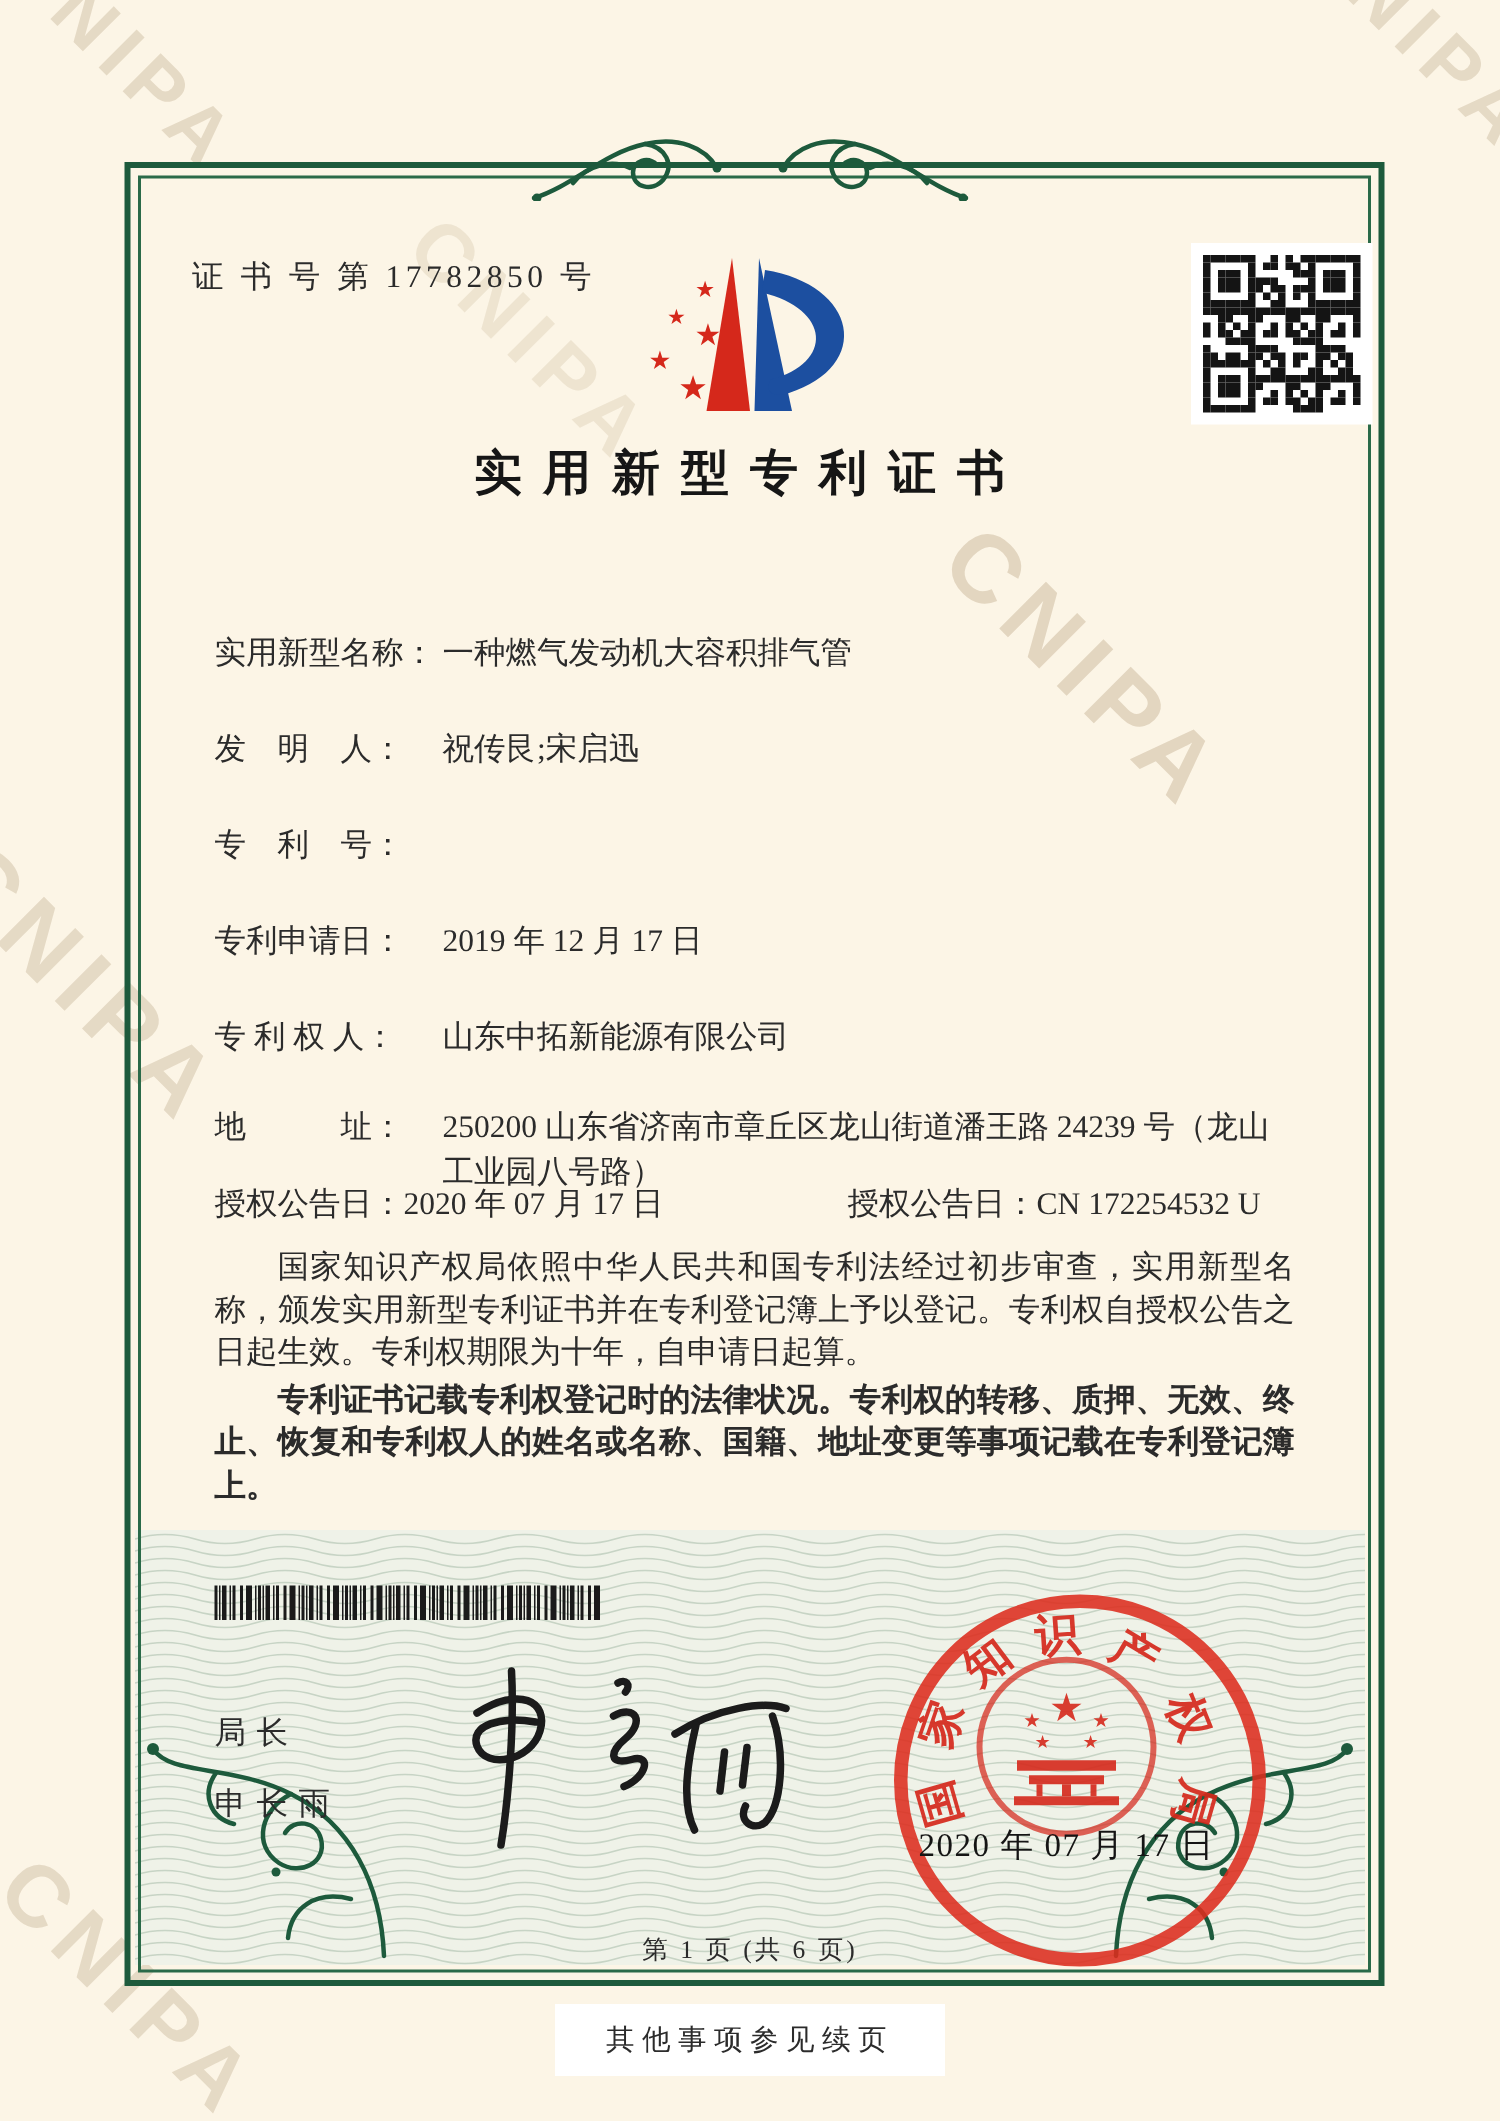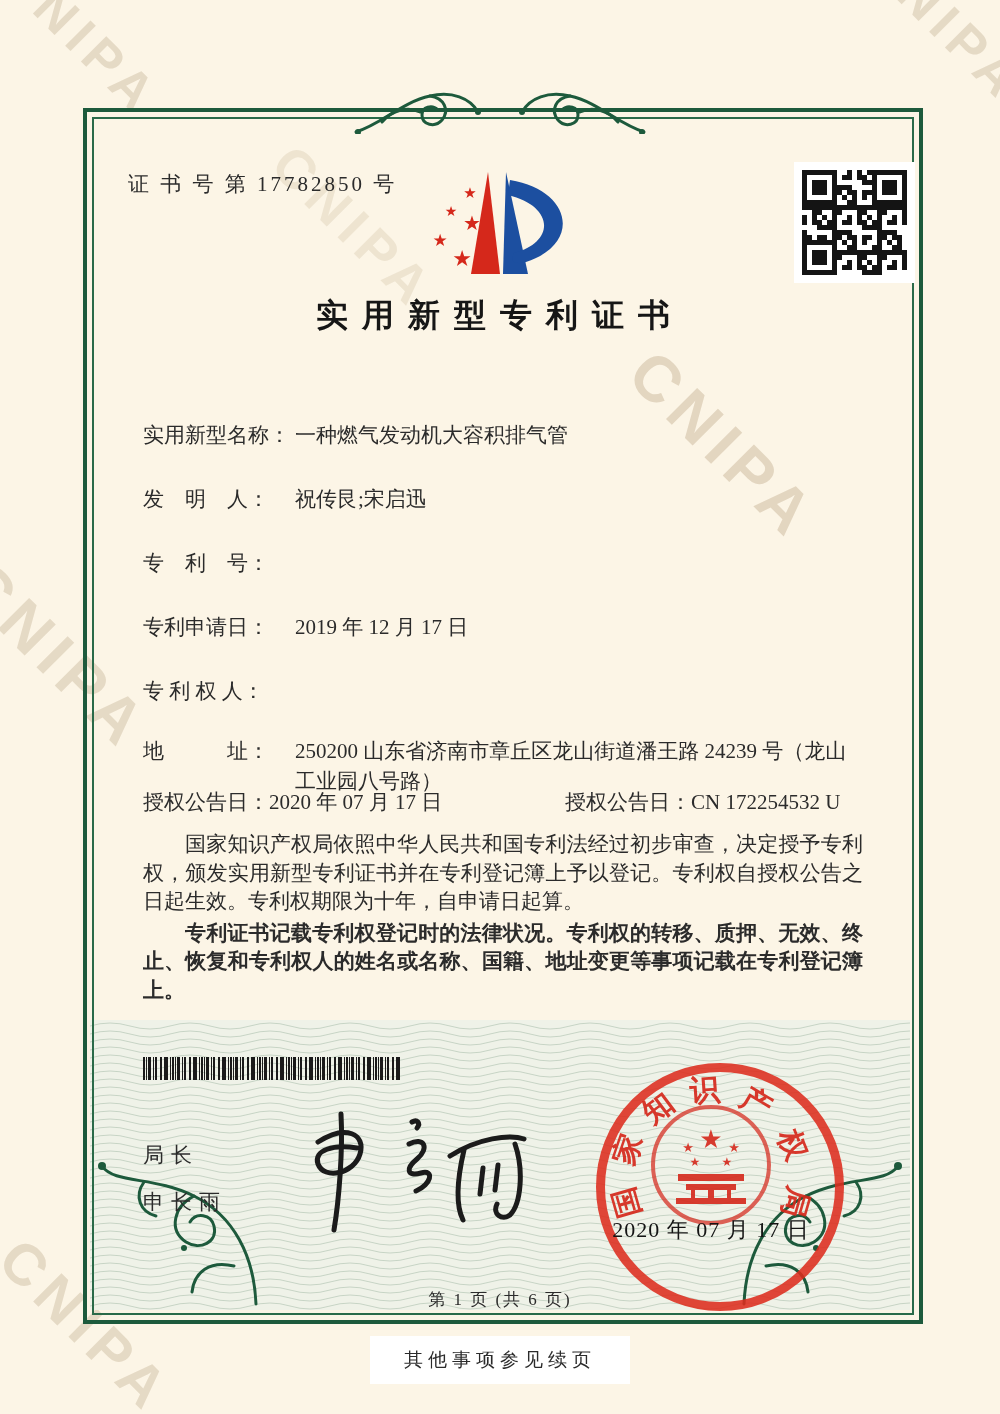--- a/index.html
+++ b/index.html
@@ -635,35 +635,36 @@
   </div>
   <div class="field-row" style="top:548px">
     <span class="field-label">专　利　号：</span>
   </div>
   <div class="field-row" style="top:612px">
     <span class="field-label">专利申请日：</span>
     <span class="field-value">2019 年 12 月 17 日</span>
   </div>
   <div class="field-row" style="top:676px">
     <span class="field-label">专 利 权 人：</span>
+    <span class="field-value">山东中拓新能源有限公司</span>
   </div>
   <div class="field-row" style="top:736px">
     <span class="field-label">地　　　址：</span>
     <span class="field-value">250200 山东省济南市章丘区龙山街道潘王路 24239 号（龙山工业园八号路）</span>
   </div>
 
   <div class="grant-row">
     <span>授权公告日：</span><span>2020 年 07 月 17 日</span>
     <span class="grant-no">
       <span>授权公告日：</span><span>CN 172254532 U</span>
     </span>
   </div>
 
   <div class="body-text">
-    <p>国家知识产权局依照中华人民共和国专利法经过初步审查，决定授予专利权，颁发实用新型专利证书并在专利登记簿上予以登记。专利权自授权公告之日起生效。专利权期限为十年，自申请日起算。</p>
+    <p>国家知识产权局依照中华人民共和国专利法经过初步审查，实用新型名称，颁发实用新型专利证书并在专利登记簿上予以登记。专利权自授权公告之日起生效。专利权期限为十年，自申请日起算。</p>
     <p>专利证书记载专利权登记时的法律状况。专利权的转移、质押、无效、终止、恢复和专利权人的姓名或名称、国籍、地址变更等事项记载在专利登记簿上。</p>
   </div>
 
   <div class="barcode" id="barcode"><span style="width: 2px; margin-right: 1px;"></span><span style="width: 1px; margin-right: 1px;"></span><span style="width: 3px; margin-right: 2px;"></span><span style="width: 1px; margin-right: 1px;"></span><span style="width: 2px; margin-right: 3px;"></span><span style="width: 2px; margin-right: 2px;"></span><span style="width: 4px; margin-right: 2px;"></span><span style="width: 1px; margin-right: 1px;"></span><span style="width: 2px; margin-right: 1px;"></span><span style="width: 1px; margin-right: 1px;"></span><span style="width: 3px; margin-right: 2px;"></span><span style="width: 1px; margin-right: 1px;"></span><span style="width: 2px; margin-right: 3px;"></span><span style="width: 2px; margin-right: 2px;"></span><span style="width: 4px; margin-right: 2px;"></span><span style="width: 1px; margin-right: 1px;"></span><span style="width: 2px; margin-right: 1px;"></span><span style="width: 1px; margin-right: 1px;"></span><span style="width: 3px; margin-right: 2px;"></span><span style="width: 1px; margin-right: 1px;"></span><span style="width: 2px; margin-right: 3px;"></span><span style="width: 2px; margin-right: 2px;"></span><span style="width: 4px; margin-right: 2px;"></span><span style="width: 1px; margin-right: 1px;"></span><span style="width: 2px; margin-right: 1px;"></span><span style="width: 1px; margin-right: 1px;"></span><span style="width: 3px; margin-right: 2px;"></span><span style="width: 1px; margin-right: 1px;"></span><span style="width: 2px; margin-right: 3px;"></span><span style="width: 2px; margin-right: 2px;"></span><span style="width: 4px; margin-right: 2px;"></span><span style="width: 1px; margin-right: 1px;"></span><span style="width: 2px; margin-right: 1px;"></span><span style="width: 1px; margin-right: 1px;"></span><span style="width: 3px; margin-right: 2px;"></span><span style="width: 1px; margin-right: 1px;"></span><span style="width: 2px; margin-right: 3px;"></span><span style="width: 2px; margin-right: 2px;"></span><span style="width: 4px; margin-right: 2px;"></span><span style="width: 1px; margin-right: 1px;"></span><span style="width: 2px; margin-right: 1px;"></span><span style="width: 1px; margin-right: 1px;"></span><span style="width: 3px; margin-right: 2px;"></span><span style="width: 1px; margin-right: 1px;"></span><span style="width: 2px; margin-right: 3px;"></span><span style="width: 2px; margin-right: 2px;"></span><span style="width: 4px; margin-right: 2px;"></span><span style="width: 1px; margin-right: 1px;"></span><span style="width: 2px; margin-right: 1px;"></span><span style="width: 1px; margin-right: 1px;"></span><span style="width: 3px; margin-right: 2px;"></span><span style="width: 1px; margin-right: 1px;"></span><span style="width: 2px; margin-right: 3px;"></span><span style="width: 2px; margin-right: 2px;"></span><span style="width: 4px; margin-right: 2px;"></span><span style="width: 1px; margin-right: 1px;"></span><span style="width: 2px; margin-right: 1px;"></span><span style="width: 1px; margin-right: 1px;"></span><span style="width: 3px; margin-right: 2px;"></span><span style="width: 1px; margin-right: 1px;"></span><span style="width: 2px; margin-right: 3px;"></span><span style="width: 2px; margin-right: 2px;"></span><span style="width: 4px; margin-right: 2px;"></span><span style="width: 1px; margin-right: 1px;"></span><span style="width: 2px; margin-right: 1px;"></span><span style="width: 1px; margin-right: 1px;"></span><span style="width: 3px; margin-right: 2px;"></span><span style="width: 1px; margin-right: 1px;"></span><span style="width: 2px; margin-right: 3px;"></span><span style="width: 2px; margin-right: 2px;"></span><span style="width: 4px; margin-right: 2px;"></span></div>
 
   <div class="sig-title">局长</div>
   <div class="sig-name">申长雨</div>
 
   <div class="signature">
     <svg width="245" height="140" viewBox="0 0 245 140" fill="none" stroke="#1b1b1b" stroke-width="5" stroke-linecap="round" stroke-linejoin="round">

